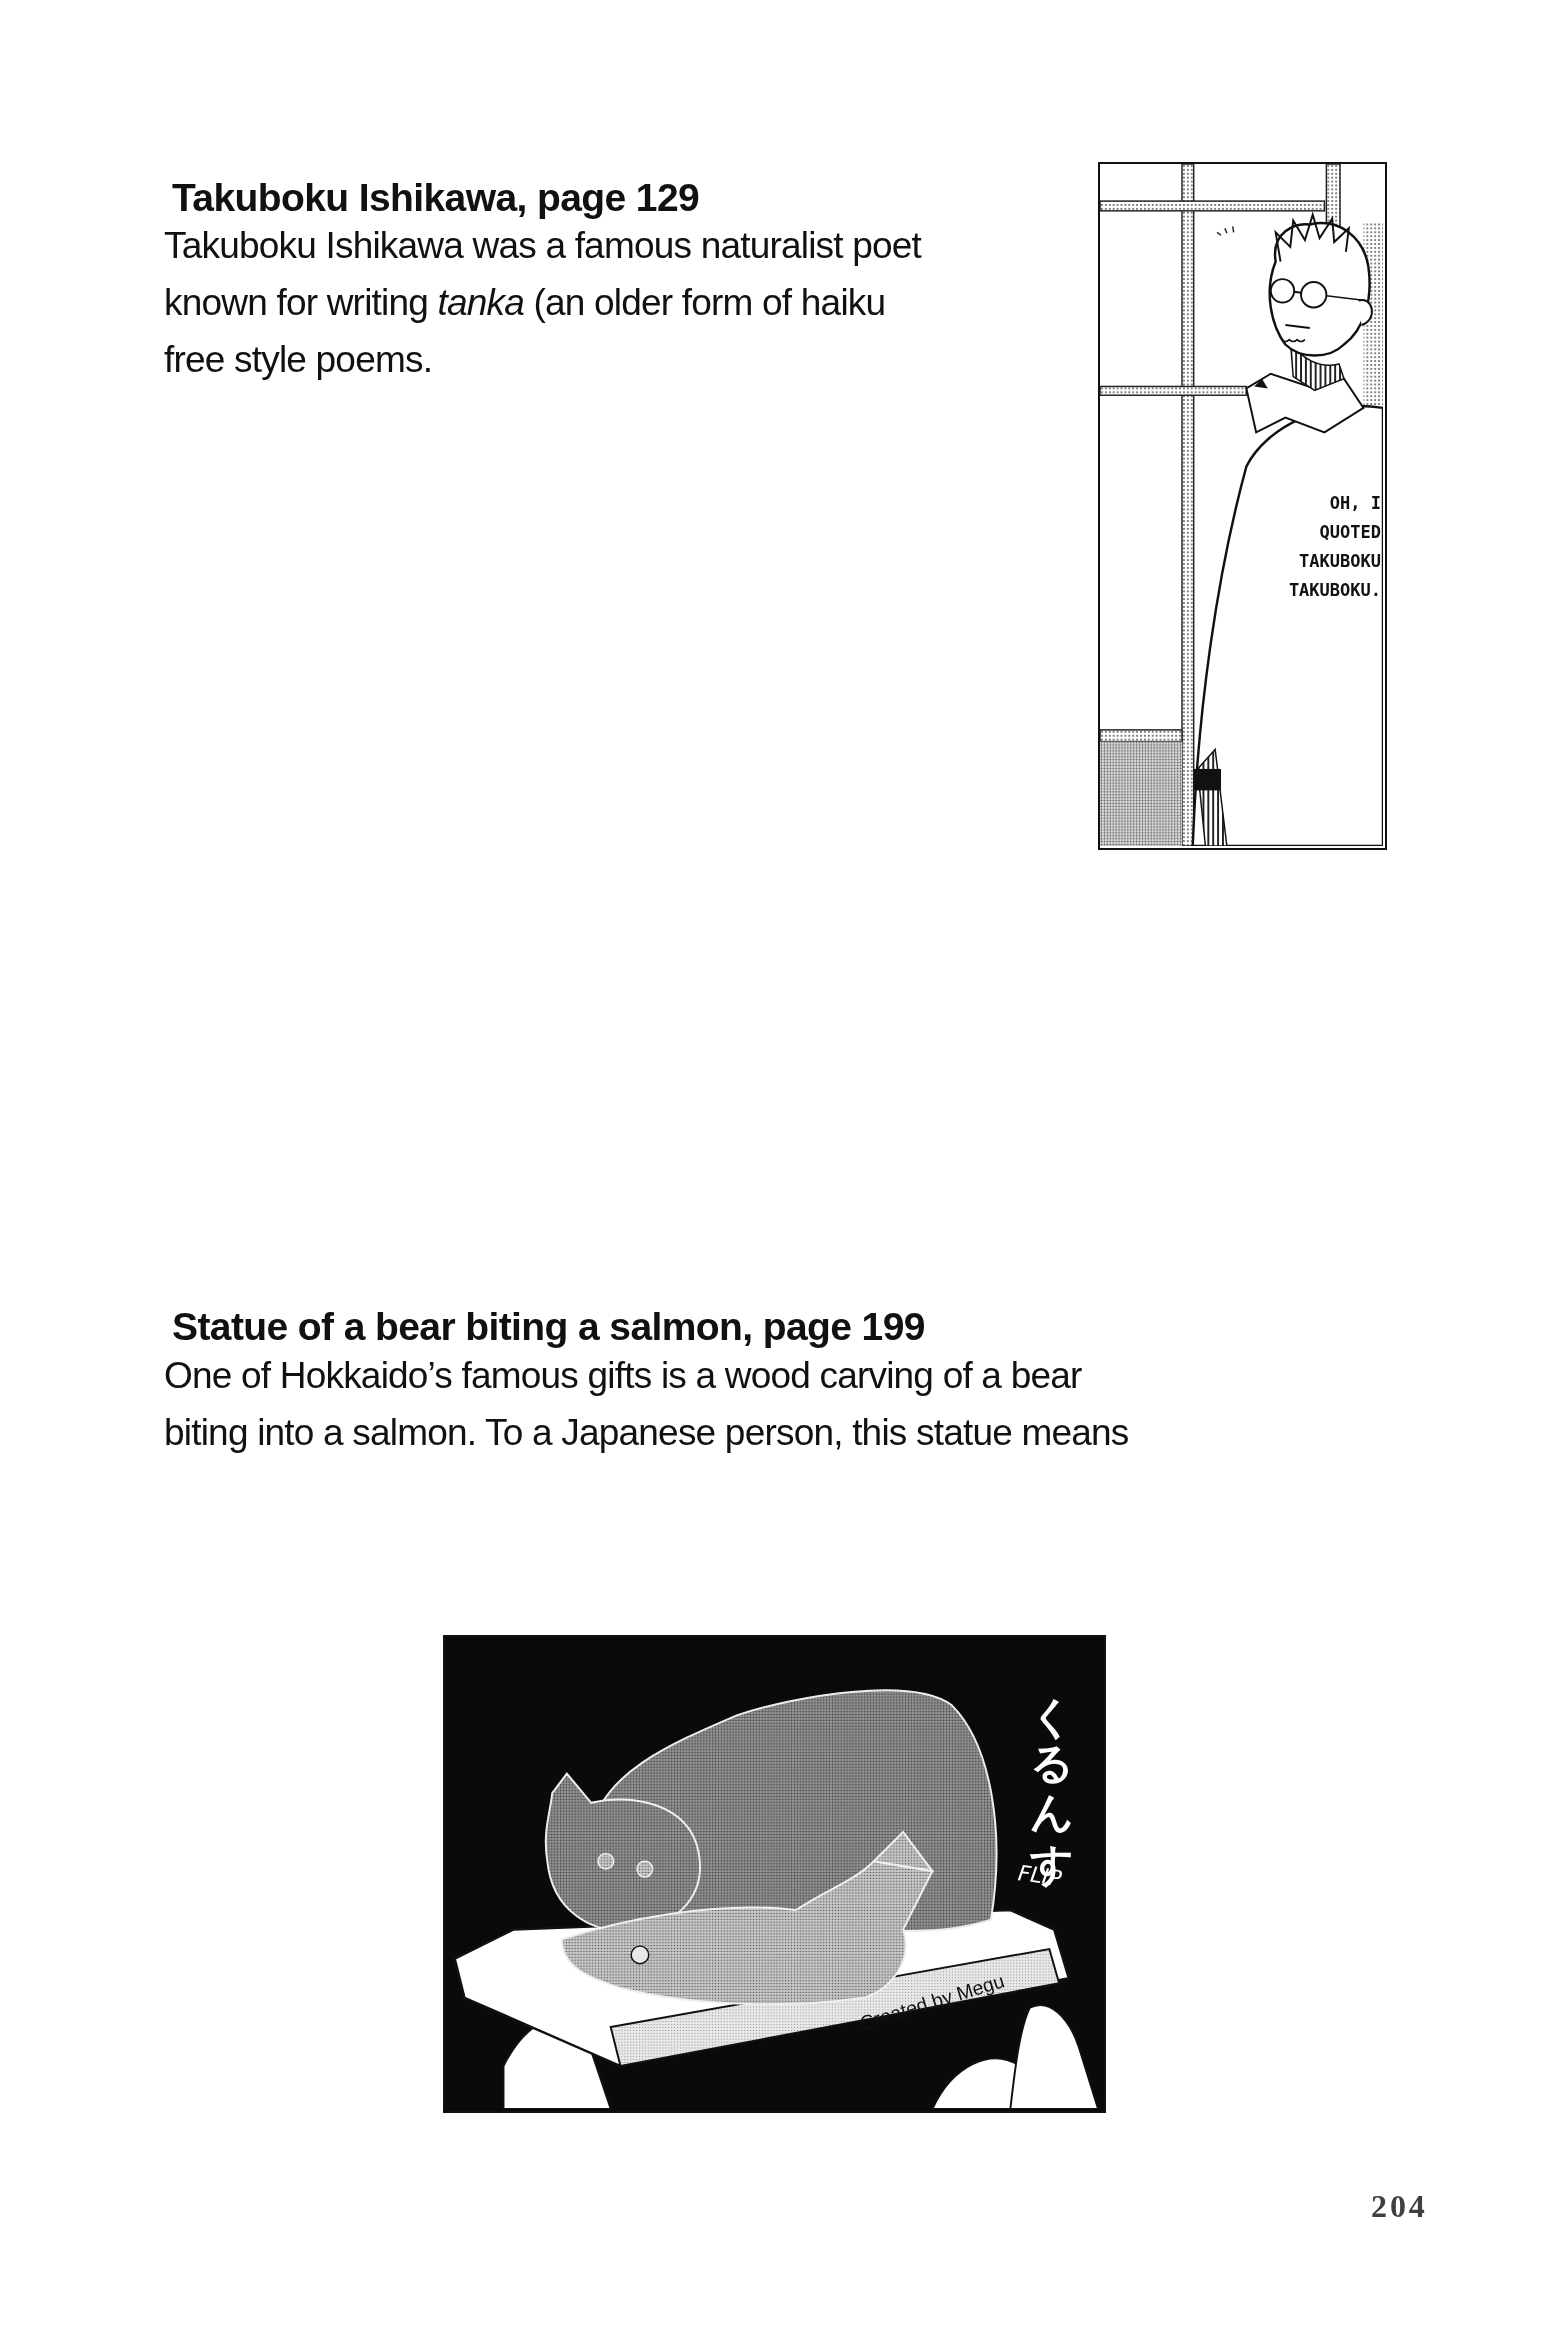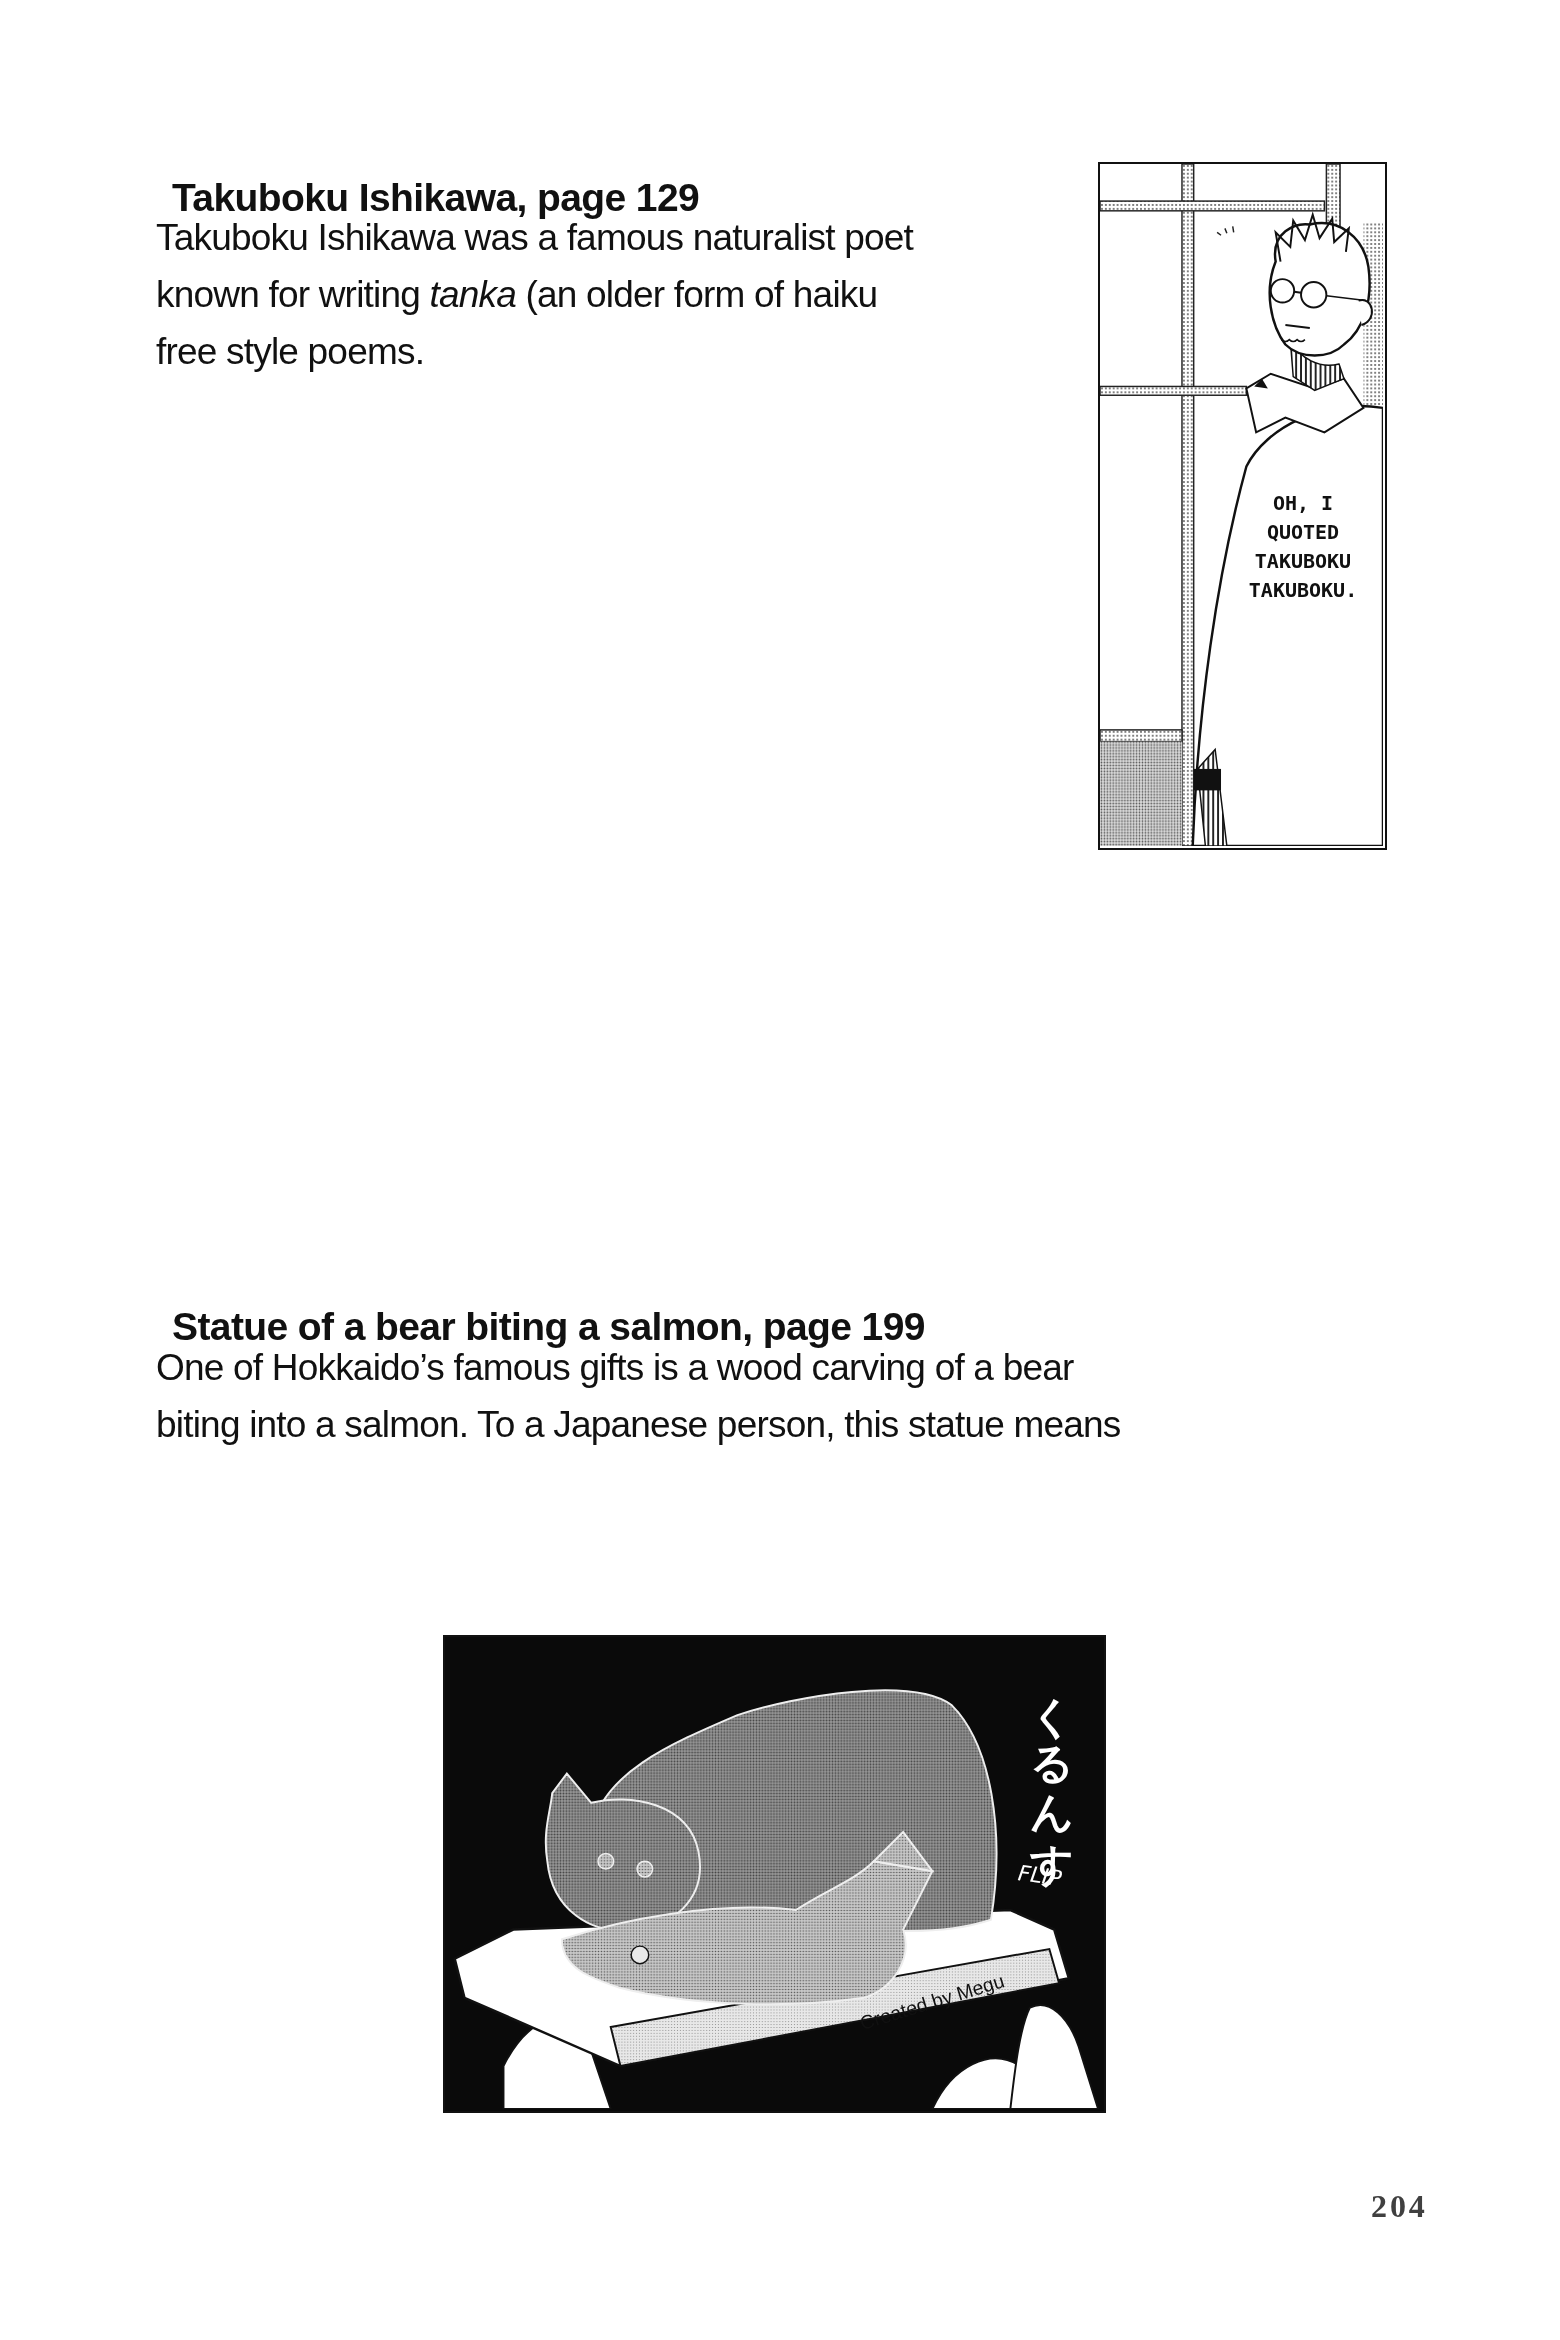--- a/index.html
+++ b/index.html
@@ -1,34 +1,34 @@
 <!DOCTYPE html>
 <html><head>
 <meta charset="utf-8">
 <style>
   html, body { margin: 0; padding: 0; background: #ffffff; }
   body { width: 1560px; height: 2341px; position: relative; overflow: hidden;
          font-family: "Liberation Sans", "DejaVu Sans", sans-serif; color: #111111; }
   .note-title { position: absolute; left: 156px; font-weight: bold; font-size: 39px;
                 letter-spacing: -0.6px; margin: 16px; line-height: 47px; }
   .note-body { position: absolute; left: 156px; font-size: 37px; line-height: 57px;
-               letter-spacing: -0.8px; margin: 0; }
+               letter-spacing: -0.8px; margin: 8px; }
   .note-body .line { display: block; white-space: nowrap; }
   .note-body em { font-style: italic; }
   #s1-title { top: 158px; }
   #s1-body { top: 209px; width: 936px; }
   #s2-title { top: 1287px; }
   #s2-body { top: 1339px; width: 1229px; }
 
   .panel { position: absolute; border: 2.9px solid #111; box-sizing: border-box; overflow: hidden; background: #fff; }
   #panel1 { left: 1098px; top: 162px; width: 289px; height: 688px; }
   #panel2 { left: 443px; top: 1635px; width: 663px; height: 478px; background: #0a0a0a; }
 
-  .bubble-text { position: absolute; font-family: "DejaVu Sans Mono", monospace; font-size: 20px;
-                 line-height: 29px; text-align: center; color: #111; font-weight: bold; }
+  .bubble-text { position: absolute; font-family: "DejaVu Sans Mono", monospace; font-size: 17px;
+                 line-height: 29px; text-align: right; color: #111; font-weight: bold; }
   .bubble-text .line { display: block; white-space: nowrap; }
 
   .page-number { position: absolute; left: 1371px; top: 2188px; font-family: "Liberation Serif", "DejaVu Serif", serif;
                  font-weight: bold; font-size: 32px; letter-spacing: 2.9px; color: #404040; }
 
   .sfx { position: absolute; color: #fff; font-family: "DejaVu Sans", sans-serif; }
   .creator { position: absolute; font-family: "Liberation Sans", sans-serif; font-size: 19.5px; color: #111;
              transform: rotate(-17deg); transform-origin: left bottom; white-space: nowrap; }
 </style>
 </head>

